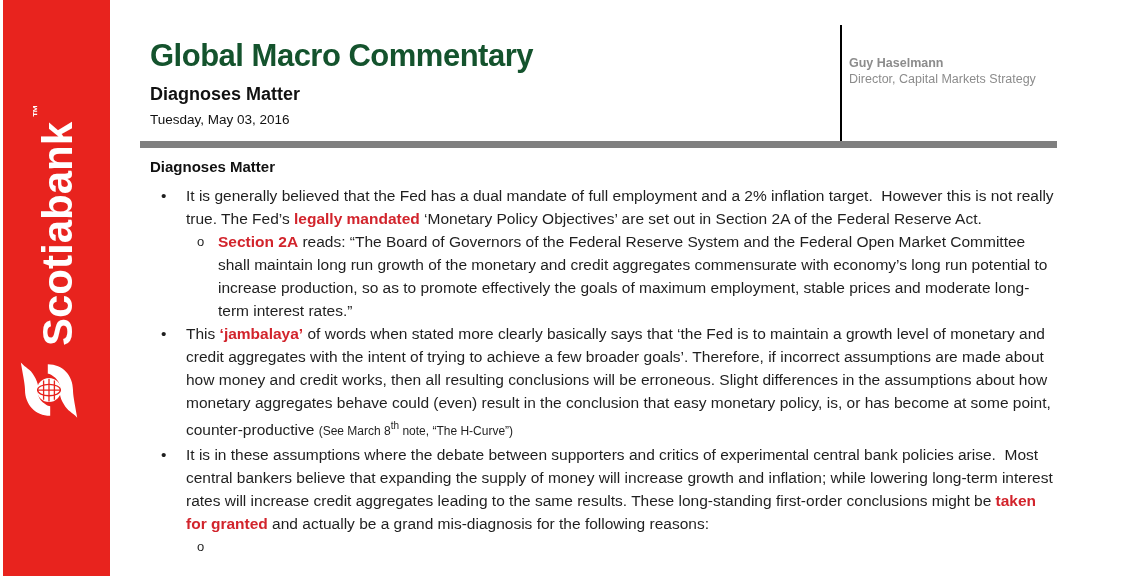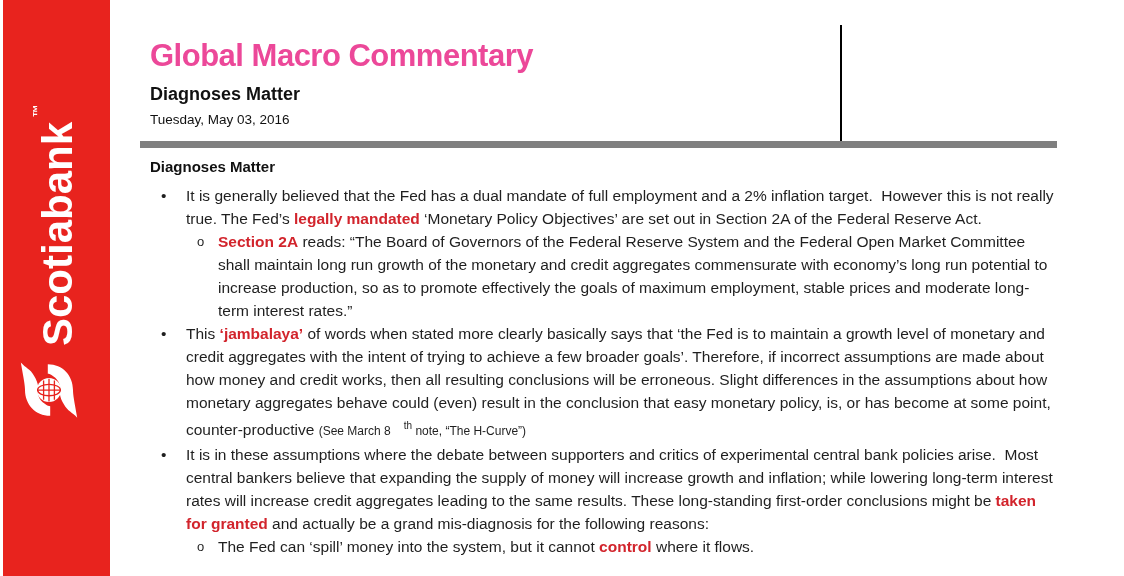--- a/index.html
+++ b/index.html
@@ -12,40 +12,40 @@
   .brand {
     position:absolute; left:50%; top:262px;
     transform:translate(-50%,-50%) rotate(-90deg);
     display:flex; flex-direction:row; align-items:center; gap:14px; white-space:nowrap;
   }
   .logo { display:block; }
   .logo svg { width:60px; height:60px; display:block; transform:translateY(-8px); }
   .brandname { color:#fff; font-size:42px; font-weight:bold; letter-spacing:0; transform:translateY(1px); }
   .tm { color:#fff; font-size:13px; font-weight:bold; align-self:flex-start; margin-left:-9px; margin-top:3px; }
   
-  .title { position:absolute; left:150px; top:38px; margin:0; font-size:31px; font-weight:bold; color:#ec4899; letter-spacing:-0.5px; }
+  .title { position:absolute; left:150px; top:38px; margin:0; font-size:31px; font-weight:bold; color:#14532d; letter-spacing:-0.5px; }
   .subtitle { position:absolute; left:150px; top:84px; margin:0; font-size:18px; font-weight:bold; color:#111; }
   .date { position:absolute; left:150px; top:112px; font-size:13.5px; font-weight:normal; color:#111; }
   .vline { position:absolute; left:840px; top:25px; width:2px; height:118px; background:#000; }
   .contact { position:absolute; left:849px; top:56px; font-size:12.5px; line-height:15.5px; color:#8C8C8C; }
   .c-name { font-weight:bold; }
   .hrule { position:absolute; left:140px; top:141px; width:917px; height:7px; background:#7F7F7F; }
   
   .main { position:absolute; left:150px; top:158px; width:908px; }
   .body-heading { margin:0 0 9px 0; font-size:15px; font-weight:bold; color:#111; }
   .bullet { position:relative; font-size:15.5px; line-height:23px; color:#1f1f1f; }
   .btext { white-space:pre-wrap; }
   .lvl1 { padding-left:36px; }
   .lvl1 > .marker { position:absolute; left:11px; top:0; }
   .lvl2 { padding-left:68px; }
   .lvl2 > .marker { position:absolute; left:47px; top:0; font-size:13px; }
   .seg-br { color:#D2242C; font-weight:bold;text-align:center; }
   .seg-u { }
   .seg-sm { font-size:12px; }
-  .seg-smsup { font-size:10px; vertical-align:super;margin-left:13px; }
+  .seg-smsup { font-size:10px; vertical-align:super; }
 </style>
 </head>
 <body>
 
 <div class="page">
 
   <aside class="redbar">
     <div class="brand">
       <span class="logo">
         <svg viewBox="0 0 100 100" aria-hidden="true">
@@ -67,28 +67,30 @@
       <span class="tm">™</span>
     </div>
   </aside>
 
   <header>
     <h1 class="title">Global Macro Commentary</h1>
     <h2 class="subtitle">Diagnoses Matter</h2>
     <div class="date">Tuesday, May 03, 2016</div>
     <div class="vline"></div>
     <div class="contact">
+      <div class="c-name">Guy Haselmann</div>
+      <div class="c-title">Director, Capital Markets Strategy</div>
     </div>
     <div class="hrule"></div>
   </header>
 
   <main class="main">
     <h3 class="body-heading">Diagnoses Matter</h3>
     <div id="bullets">
         <div class="bullet lvl1"><span class="marker">•</span><span class="btext"><span class="seg-n">It is generally believed that the Fed has a dual mandate of full employment and a 2% inflation target.  However this is not really true. The Fed’s </span><span class="seg-br">legally mandated</span><span class="seg-n"> ‘Monetary Policy Objectives’ are set out in Section 2A of the Federal Reserve Act.</span></span></div>
         <div class="bullet lvl2"><span class="marker">o</span><span class="btext"><span class="seg-br">Section 2A</span><span class="seg-n"> reads: “The Board of Governors of the Federal Reserve System and the Federal Open Market Committee shall maintain long run growth of the monetary and credit aggregates commensurate with economy’s long run potential to increase production, so as to promote effectively the goals of maximum employment, stable prices and moderate long-term interest rates.”</span></span></div>
         <div class="bullet lvl1"><span class="marker">•</span><span class="btext"><span class="seg-n">This </span><span class="seg-br">‘jambalaya’</span><span class="seg-n"> of words when stated more clearly basically says that ‘the Fed is to maintain a growth level of monetary and credit aggregates with the intent of trying to achieve a few broader goals’. Therefore, if incorrect assumptions are made about how money and credit works, then all resulting conclusions will be erroneous. Slight differences in the assumptions about how monetary aggregates behave could (even) result in the conclusion that easy monetary policy, is, or has become at some point, counter-productive </span><span class="seg-sm">(See March 8</span><span class="seg-smsup">th</span><span class="seg-sm"> note, “The H-Curve”)</span></span></div>
         <div class="bullet lvl1"><span class="marker">•</span><span class="btext"><span class="seg-n">It is in these assumptions where the </span><span class="seg-u">debate</span><span class="seg-n"> between supporters and critics of experimental central bank policies arise.  Most central bankers believe that expanding the supply of money will increase growth and inflation; while lowering long-term interest rates will increase credit aggregates leading to the same results. These long-standing first-order conclusions might be </span><span class="seg-br">taken for granted</span><span class="seg-n"> and actually be a grand mis-diagnosis for the following reasons:</span></span></div>
-        <div class="bullet lvl2"><span class="marker">o</span><span class="btext"><span class="seg-n">The Fed can ‘spill’ money into the system, but it cannot </span><span class="seg-br">control</span><span class="seg-n"> where it flows.</span></span></div>
+        <div class="bullet lvl2"><span class="marker">o</span></div>
       </div>
   </main>
 
 </div>
 
 </body></html>

